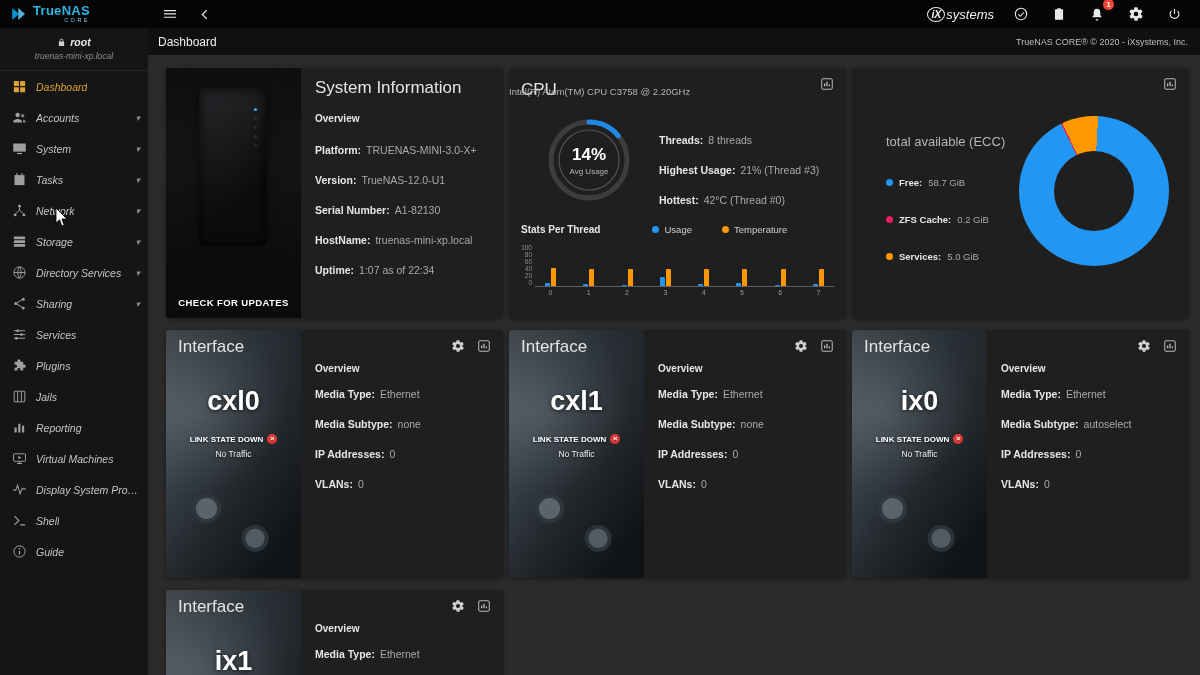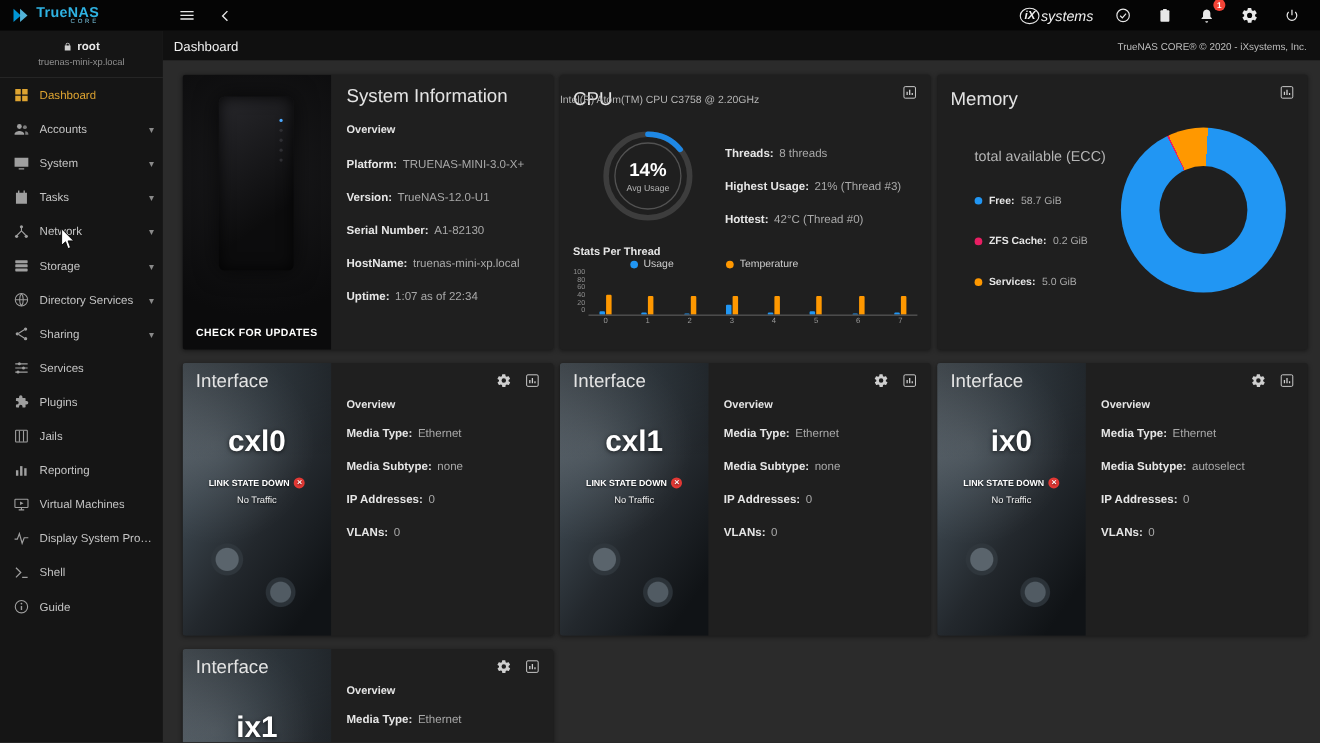--- a/index.html
+++ b/index.html
@@ -15,21 +15,21 @@
   .brand-sub { color:#7fcdea; font-size:5.5px; letter-spacing:2.5px; text-align:right; margin-top:1px; }
   .iconbtn { background:none; border:none; color:#e8e8e8; cursor:pointer; display:flex; align-items:center; padding:2px 4px; }
   .tb-left-icons { display:flex; gap:12px; margin-left:10px; }
   .topbar-right { margin-left:auto; display:flex; align-items:center; gap:15px; padding-right:14px; }
   .ix-logo { color:#f0f0f0; font-style:italic; font-size:13px; display:flex; align-items:center; cursor:pointer; }
   .ix-mark { display:inline-block; border:1.5px solid #e8e8e8; border-radius:50%; padding:0 3px 1px; font-weight:700; font-size:10.5px; margin-right:1px; }
   .bell-wrap { position:relative; }
   .badge { position:absolute; top:-5px; right:-5px; min-width:11px; height:11px; background:#f44336; color:#fff; font-size:7.5px; font-weight:700; border-radius:50%; display:flex; align-items:center; justify-content:center; font-style:normal; }
 
   
-  .sidebar { position:absolute; top:28px; left:0; width:148px; bottom:0; background:#151515; z-index:10; }
+  .sidebar { position:absolute; top:28px; left:0; width:148px; bottom:0; background:#151515; z-index:10;font-style:italic; }
   .user-block { padding:8px 6px 9px; text-align:center; border-bottom:1px solid rgba(255,255,255,.07); }
   .user-name { color:#e8e8e8; font-size:10.5px; font-weight:600; display:flex; align-items:center; justify-content:center; gap:4px; }
   .user-host { color:#8f8f8f; font-size:8.5px; margin-top:3px; }
   .nav-item { display:flex; align-items:center; height:31px; padding:0 8px 0 12px; gap:9px; color:#c4c4c4; font-size:10.5px; cursor:pointer; white-space:nowrap; }
   .nav-icon { width:15px; height:15px; display:flex; align-items:center; color:#9f9f9f; flex:0 0 15px; }
   .nav-icon svg { width:15px; height:15px; }
   .nav-label { overflow:hidden; text-overflow:ellipsis; }
   .nav-chevron { margin-left:auto; color:#8a8a8a; font-size:9px; }
   .nav-item.active, .nav-item.active .nav-icon { color:#dea431; }
 
@@ -65,23 +65,23 @@
   
   .cpu-subtitle { position:absolute; left:0; right:0; top:18px; text-align:left; font-size:9.5px; color:#b5b5b5; }
   .gauge { position:absolute; left:38px; top:50px; width:84px; height:84px; }
   .gauge-bg { fill:none; stroke:#3d3d3d; stroke-width:5; }
   .gauge-fg { fill:none; stroke:#1e88e5; stroke-width:5; stroke-linecap:round; transform:rotate(-90deg); transform-origin:center; }
   .gauge-inner { fill:none; stroke:#525252; stroke-width:1.2; }
   .gauge-text { position:absolute; inset:0; display:flex; flex-direction:column; align-items:center; justify-content:center; }
   .gauge-pct { color:#fff; font-size:17px; font-weight:700; }
   .gauge-label { color:#b5b5b5; font-size:8px; margin-top:2px; }
   .cpu-stats { position:absolute; left:150px; right:12px; top:66px; }
-  .cpu-legend-row { position:absolute; left:12px; right:12px; top:156px; display:flex; align-items:flex-start;flex-direction:column; }
+  .cpu-legend-row { position:absolute; left:12px; right:12px; top:156px; display:flex; align-items:flex-end; }
   .per-thread { font-size:10px; font-weight:700; color:#e6e6e6; }
-  #cpu-legend { display:flex; gap:48px; margin-left:52px; }
+  #cpu-legend { display:flex; gap:30px; margin-left:52px; }
   .legend-item { display:flex; align-items:center; gap:5px; font-size:9.5px; color:#cfcfcf; }
   .dot { width:7px; height:7px; border-radius:50%; display:inline-block; }
   .cpu-chart { position:absolute; left:10px; right:12px; top:176px; display:flex; }
   .yaxis { width:16px; height:42px; display:flex; flex-direction:column; justify-content:space-between; align-items:flex-end; padding-right:3px; font-size:6.5px; color:#8f8f8f; }
   .plot { position:relative; flex:1; }
   .plot-base { position:absolute; left:0; right:0; top:42px; height:1px; background:#5f5f5f; }
   .plot-groups { display:flex; justify-content:space-between; padding:0 10px; }
   .bar-group { display:flex; flex-direction:column; align-items:center; }
   .bars { display:flex; align-items:flex-end; height:42px; gap:1px; }
   .bar { width:5px; border-radius:1px 1px 0 0; }
@@ -495,23 +495,20 @@
                       <div class="bar" style="height:17px;background:#ff9800"></div>
                     </div>
                     <div class="xlab">7</div>
                   </div>
                 </div>
             </div>
           </div>
         </section>
 
         <section class="card card-memory">
-          <div class="card-head">
-            <h2>Memory</h2>
-          </div>
           <div class="card-icons">
             <button class="icon-sm">
               <svg viewBox="0 0 24 24" width="14" height="14" fill="none" stroke="currentColor" stroke-width="1.5">
                   <rect x="3" y="3" width="18" height="18" rx="2"></rect>
                   <path d="M8 16v-5M12 16V8M16 16v-3" stroke-width="2"></path>
                 </svg>
             </button>
           </div>
           <div class="mem-left">
             <div class="mem-total-label">total available (ECC)</div>

